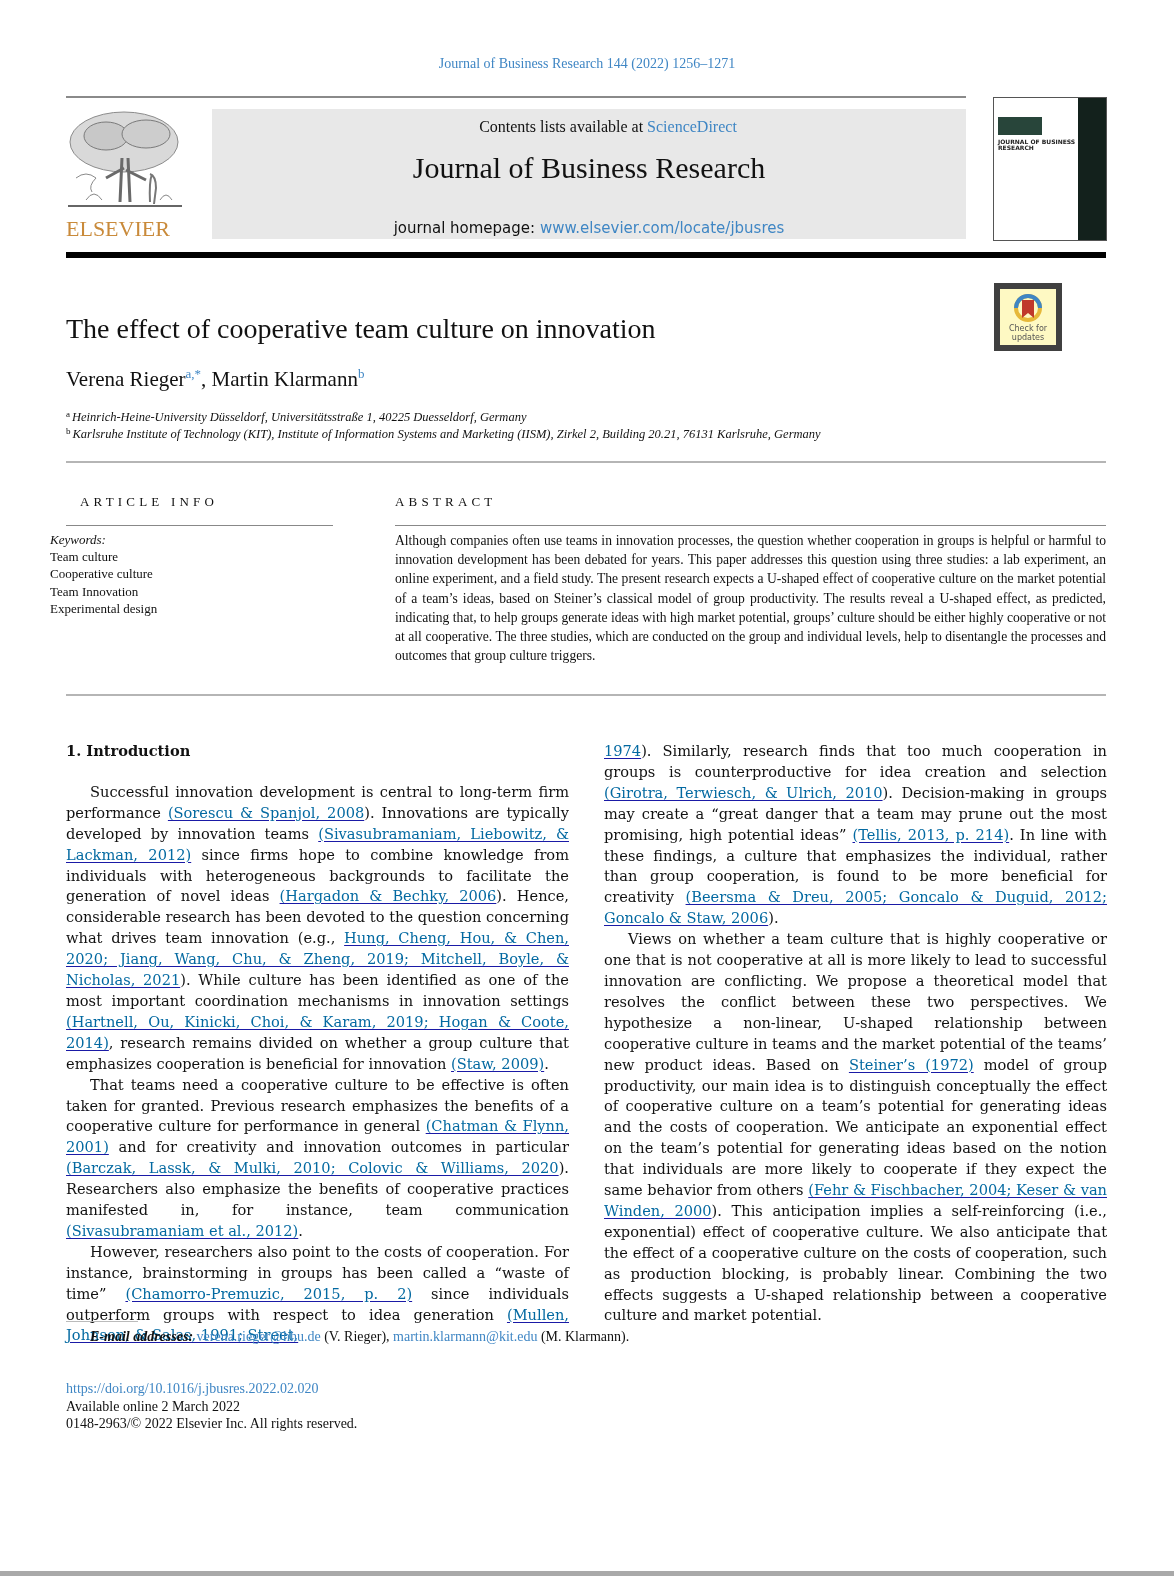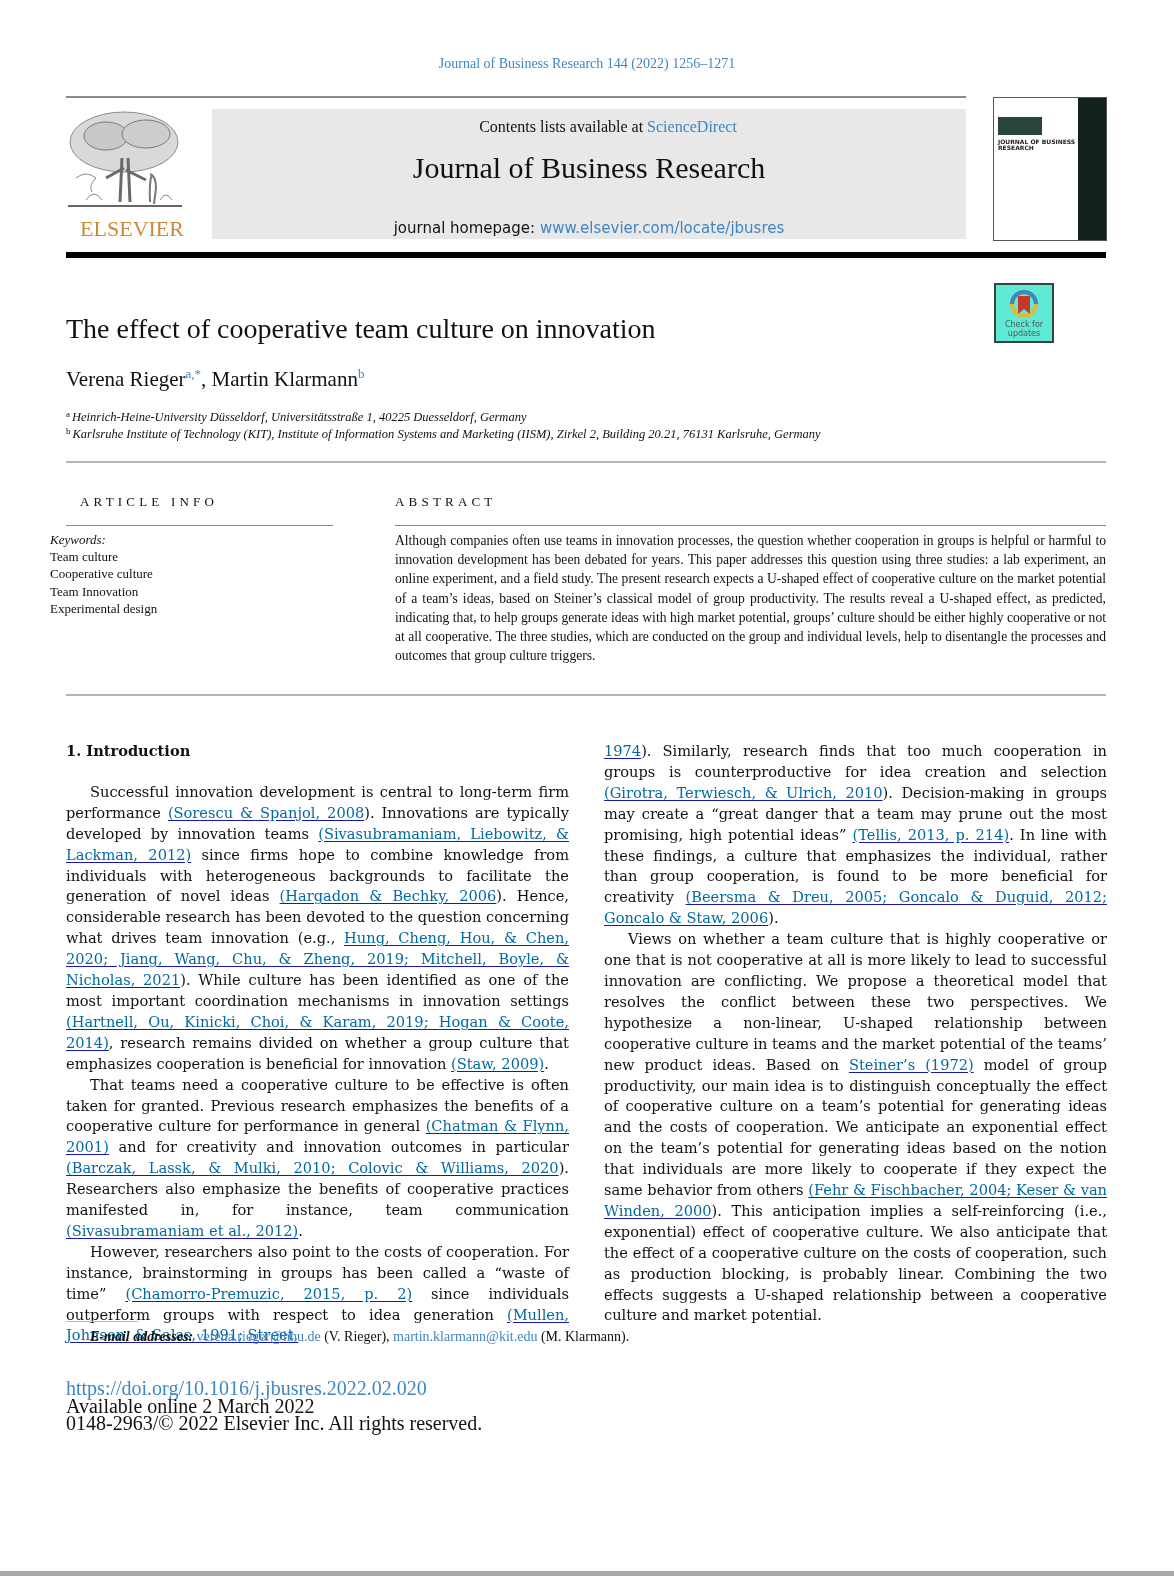--- a/index.html
+++ b/index.html
@@ -7,42 +7,42 @@
          font-family:"DejaVu Serif", "Liberation Serif", serif; color:#111; }
   .link { color:#3f86c4; }
   .cite { color:#0369a1; text-decoration:underline; text-decoration-color:#1a1aa6; text-underline-offset:2px; }
   a { text-decoration:none; }
 
   #journal-ref { position:absolute; top:56px; left:0; width:1174px; text-align:center;
                  font-family:"Liberation Serif", serif; font-size:14px; color:#3f86c4; }
   #top-rule { position:absolute; top:96px; left:66px; width:900px; height:2px; background:#8a8a8a; }
 
   #elsevier-logo { position:absolute; top:108px; left:66px; width:118px; height:134px; }
-  #elsevier-word { position:absolute; left:0; bottom:0; width:118px; text-align:right;
+  #elsevier-word { position:absolute; left:0; bottom:0; width:118px; text-align:left;
                    font-family:"Liberation Serif", serif; font-size:22px; color:#c98a3a; letter-spacing:0px; }
 
   #masthead { position:absolute; top:109px; left:212px; width:754px; height:130px; background:#e8e8e8; }
   #contents-line { position:absolute; top:9px; left:0; width:100%; text-align:center;
                    font-family:"Liberation Serif", serif; font-size:16px;padding-left:19px; }
   #journal-title { position:absolute; top:42px; left:0; width:100%; text-align:center;
                    font-family:"Liberation Serif", serif; font-size:30px; }
   #homepage-line { position:absolute; top:110px; left:0; width:100%; text-align:center;
                    font-family:"DejaVu Sans", sans-serif; font-size:15px; }
 
   #cover { position:absolute; top:97px; left:993px; width:112px; height:142px; border:1px solid #555;
            background:#fff; overflow:hidden; }
   #cover .dark { position:absolute; right:0; top:0; width:28px; height:100%; background:#13211c; }
   #cover .band { position:absolute; left:4px; top:19px; width:44px; height:18px; background:#28453a; }
   #cover .ct { position:absolute; left:4px; top:41px; font-family:"DejaVu Sans", sans-serif; font-size:6px;
                font-weight:bold; line-height:6px; color:#222; }
 
   #thick-rule { position:absolute; top:252px; left:66px; width:1040px; height:6px; background:#000; }
 
-  #check-updates { position:absolute; top:283px; left:994px; width:56px; height:56px; border:2px solid #404040;
-                   background:#5eead4; text-align:center; }
+  #check-updates { position:absolute; top:283px; left:994px; width:56px; height:56px; border:6px solid #404040;
+                   background:#fef9c3; text-align:center; }
   #check-updates .txt { position:absolute; bottom:3px; left:0; width:100%; font-family:"DejaVu Sans", sans-serif;
                         font-size:8px; line-height:9px; color:#555; }
 
   #article-title { position:absolute; top:313px; left:66px; font-family:"Liberation Serif", serif; font-size:28px; }
   #authors { position:absolute; top:366px; left:66px; font-family:"Liberation Serif", serif; font-size:21px; }
   #authors sup { font-size:13px; color:#3f86c4; vertical-align:8px; }
   .affil { position:absolute; left:66px; font-family:"Liberation Serif", serif; font-style:italic; font-size:12.5px; }
   .affil sup { font-style:normal; font-size:9px; vertical-align:4px; margin-right:2px; }
   #affil-a { top:409px; }
   #affil-b { top:426px; }
@@ -65,21 +65,21 @@
   #col-left { left:66px; }
   #col-right { left:604px; }
   .col h2 { font-size:14.6px; font-weight:bold; margin:0 0 20px 0; line-height:20.9px; text-align:left; }
   .col p { margin:0; text-indent:24px; }
   .col p.noindent { text-indent:0; }
 
   #footnote-rule { position:absolute; top:1321px; left:66px; width:72px; height:1px; background:#bbb; }
   #footnotes { position:absolute; top:1327px; left:78px; font-family:"Liberation Serif", serif; font-size:14px; line-height:19px; }
   #footnotes .em { font-style:italic;font-weight:bold; }
   #footnotes .indent { padding-left:12px; }
-  #doi-block { position:absolute; top:1380px; left:66px; font-family:"Liberation Serif", serif; font-size:20px; line-height:17.5px; }
+  #doi-block { position:absolute; top:1380px; left:66px; font-family:"Liberation Serif", serif; font-size:14px; line-height:17.5px; }
 
   #bottom-bar { position:absolute; bottom:0; left:0; width:1174px; height:5px; background:#a9a9a9; }
 </style>
 </head>
 <body>
 
 <div id="journal-ref">Journal of Business Research 144 (2022) 1256–1271</div>
 <div id="top-rule"></div>
 
 <div id="elsevier-logo">

